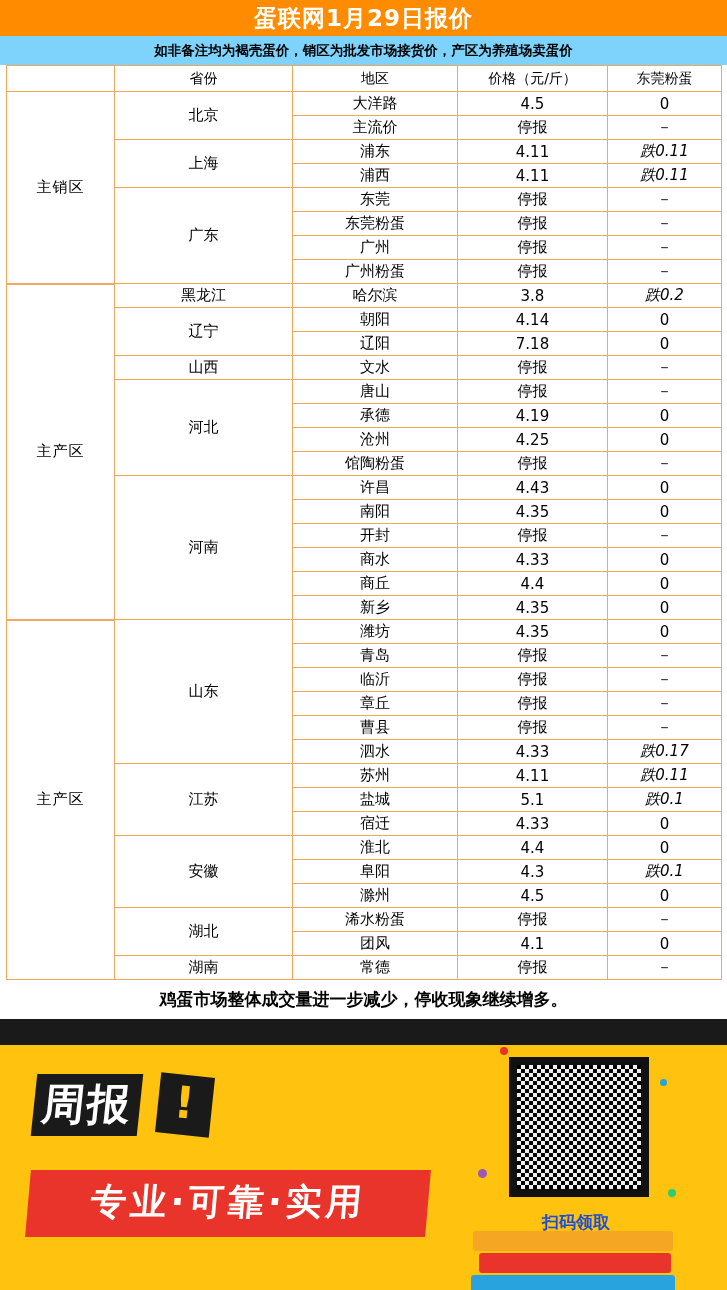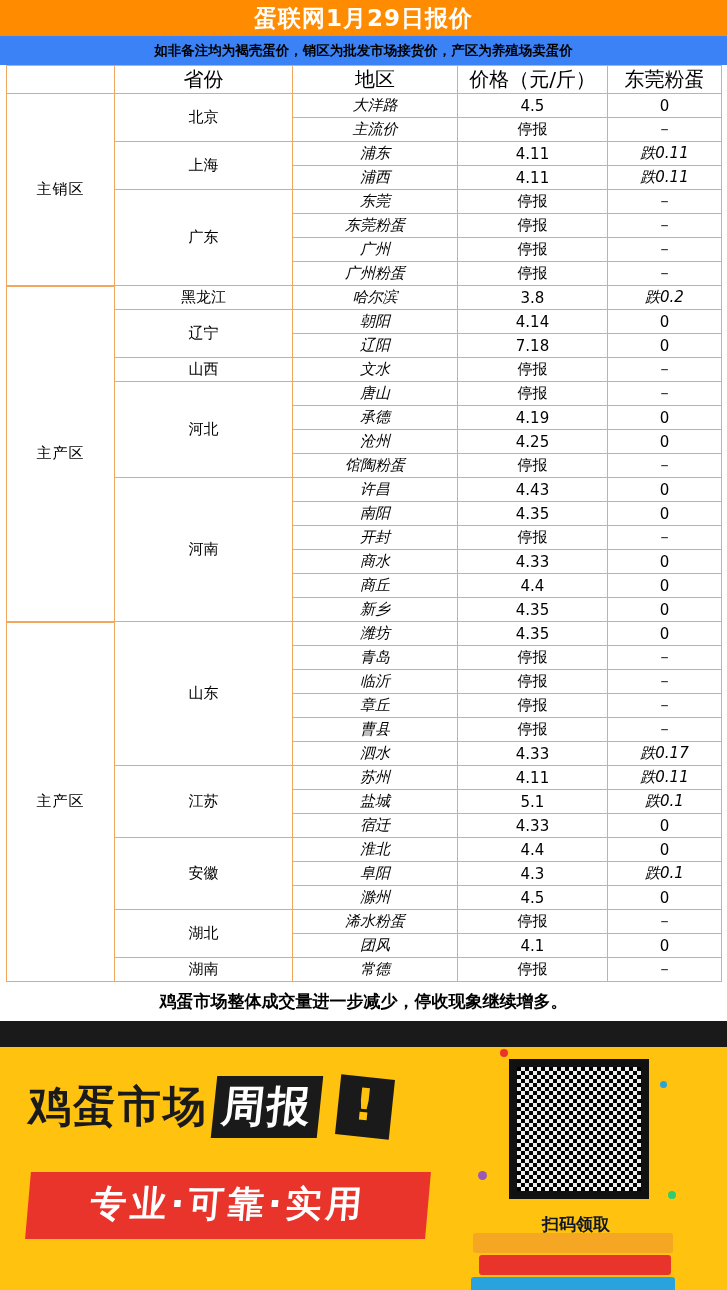--- a/index.html
+++ b/index.html
@@ -38,21 +38,21 @@
   }
   
   .subtitle {
     width: 727px;
     text-align: center;
     font-size: 13.5px;
     font-weight: bold;
     color: #000;
     padding: 6px 0 5px 0;
     font-family: "DejaVu Sans", "Liberation Sans", sans-serif;
-    background: #3b82f6;
+    background: #7dd3fc;
   }
   
   .table-wrap {
     padding: 0 6px;
   }
   table.price {
     width: 715px;
     border-collapse: collapse;
     table-layout: fixed;
     font-family: "DejaVu Sans", "Liberation Sans", sans-serif;
@@ -60,40 +60,39 @@
   table.price td, table.price th {
     border: 1px solid #f0a860;
     text-align: center;
     font-size: 15px;
     color: #000;
     height: 24px;
     padding: 0;
     font-weight: normal;
   }
   table.price thead td {
-    font-size: 20px;
+    font-size: 14px;
     height: 26px;
   }
   .col-zone { width: 108px; }
   .col-prov { width: 178px; }
   .col-region { width: 165px; }
   .col-price { width: 150px; }
   .col-chg { width: 114px; }
 
   .zone-cell {
     font-weight: bold;
     font-size: 16px;
     letter-spacing: 1px;
   }
   .prov-cell {
     font-size: 16px;
   }
   .region-cell {
     font-size: 15px;
-    font-style: italic;
   }
   .price-cell { font-size: 15px; }
   .price-stop {
     color: #ff0000;
     font-weight: bold;
     font-size: 15.5px;
   }
   .chg-cell { font-size: 15px; }
   .chg-down {
     color: #009933;
@@ -193,21 +192,21 @@
     background-blend-mode: difference;
   }
   .qr-caption {
     position: absolute;
     right: 76px;
     top: 192px;
     width: 150px;
     text-align: center;
     font-size: 17px;
     font-weight: bold;
-    color: #0f172a;
+    color: #1d4ed8;
     font-family: "DejaVu Sans", "Liberation Sans", sans-serif;
   }
   .books {
     position: absolute;
     right: 48px;
     top: 212px;
     width: 210px;
     height: 78px;
   }
   .book {
@@ -458,21 +457,20 @@
     </table>
   </div>
 
   <div class="foot-note">鸡蛋市场整体成交量进一步减少，停收现象继续增多。</div>
 
   <div class="promo">
     <div class="promo-black-band"></div>
 
     <div class="promo-left">
       <div class="promo-line1">
-        <span>鸡蛋市场</span>
         <span class="promo-hl">周报</span>
         <span class="promo-bang">!</span>
       </div>
       <div class="promo-line2">专业·可靠·实用</div>
     </div>
 
     <div class="qr-box">
       <div class="qr-inner"></div>
     </div>
     <div class="qr-caption">扫码领取</div>

